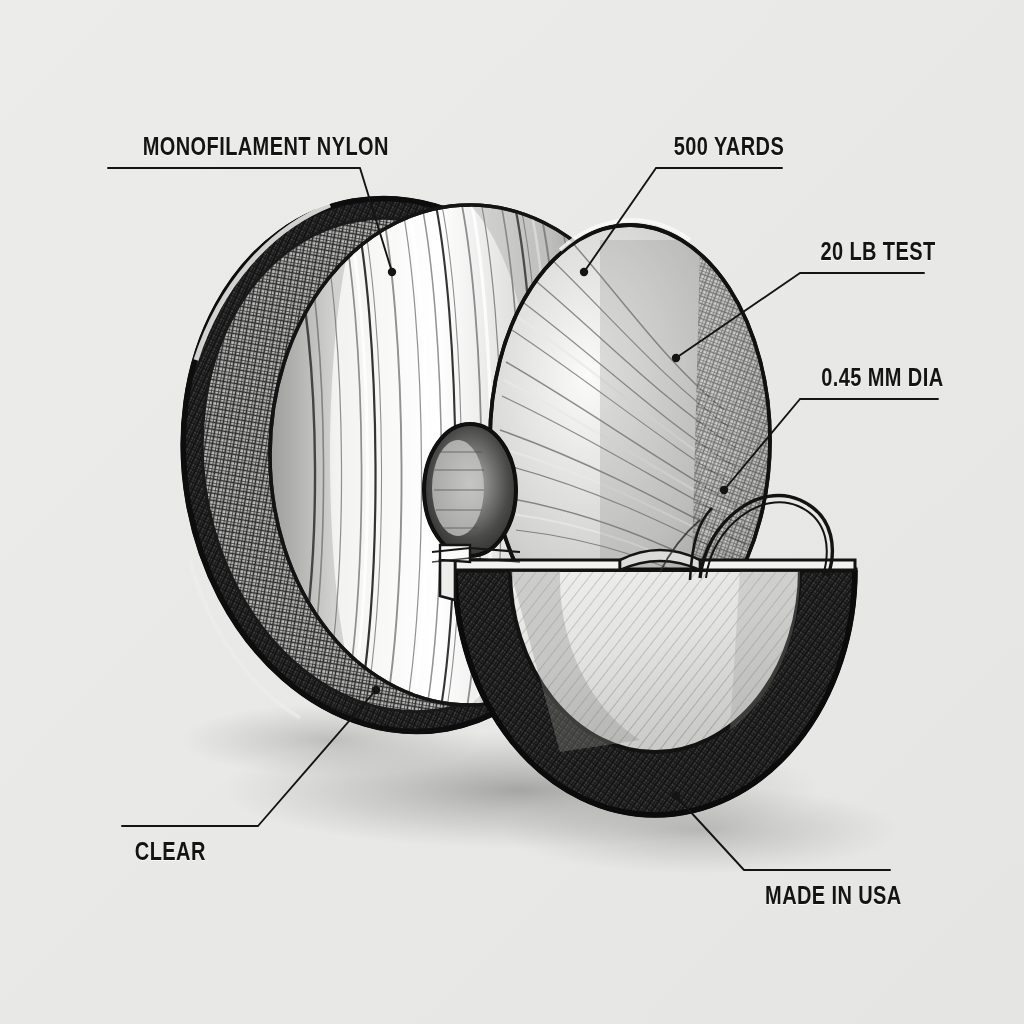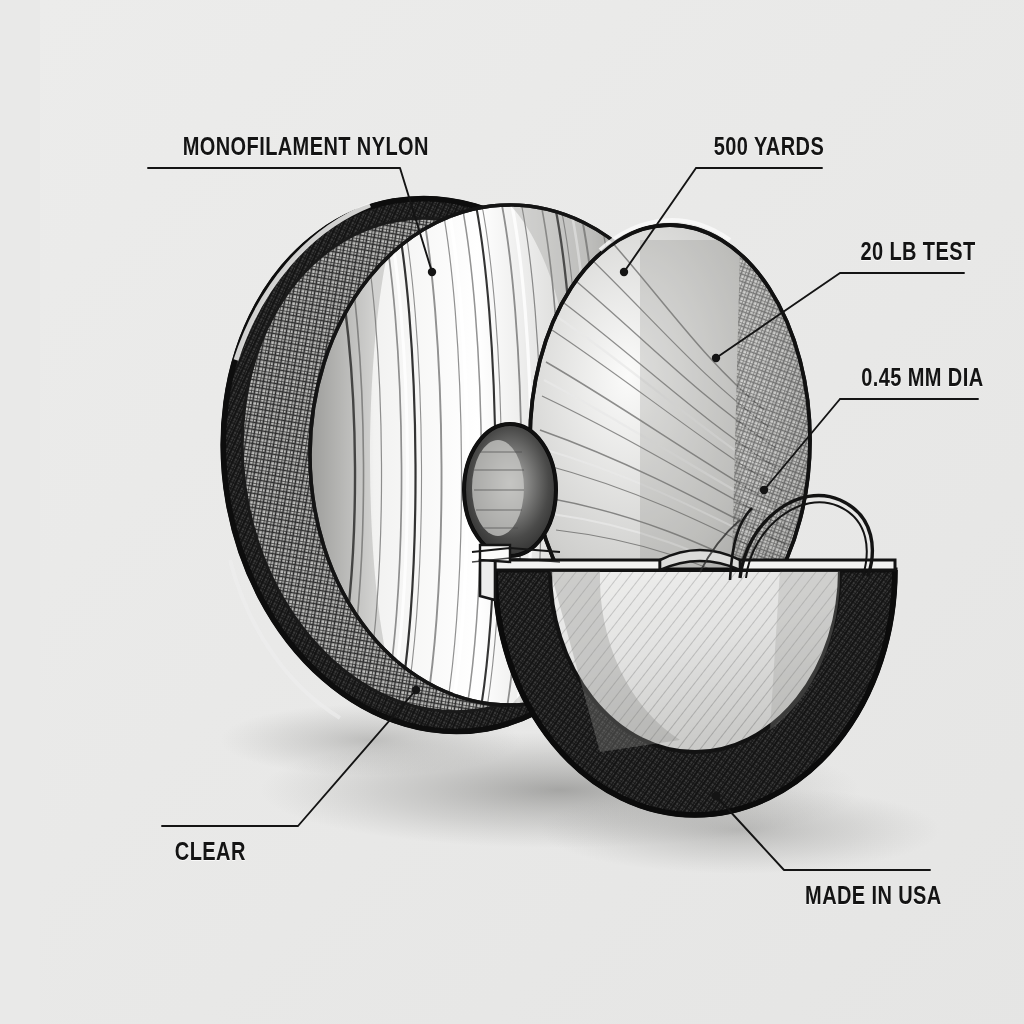--- a/index.html
+++ b/index.html
@@ -2,21 +2,21 @@
 <html><head>
 <meta charset="utf-8">
 <title>Monofilament Fishing Line Spool — Annotated Sketch</title>
 <style>
   html,body{margin:0;padding:0;}
   body{
     width:1024px;height:1024px;overflow:hidden;
     background:#e9e9e8;
     font-family:"Liberation Sans", sans-serif;
   }
-  #stage{position:relative;width:924px;height:1024px;margin-left:40px;}
+  #stage{position:relative;width:924px;height:1024px;}
   #art{position:absolute;inset:0;}
   .lbl{
     position:absolute;
     font-family:"Liberation Sans", sans-serif;
     font-weight:700;
     font-size:25px;
     letter-spacing:.5px;
     color:#141414;
     white-space:nowrap;
     transform:scaleX(.80);

